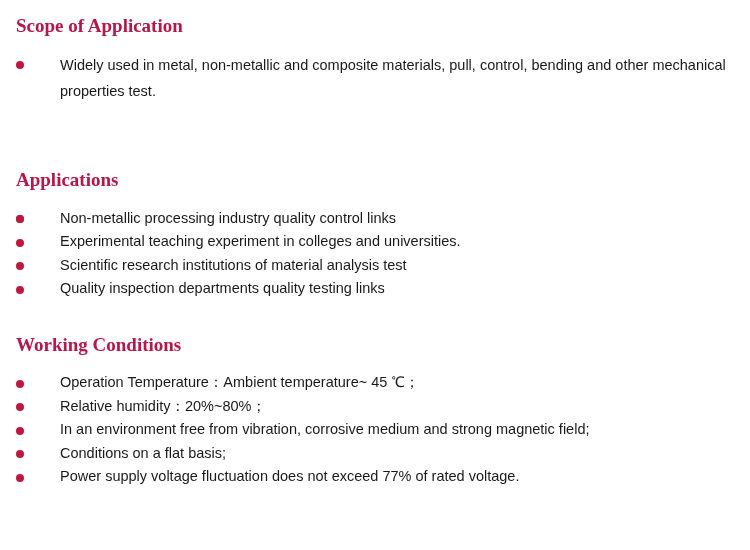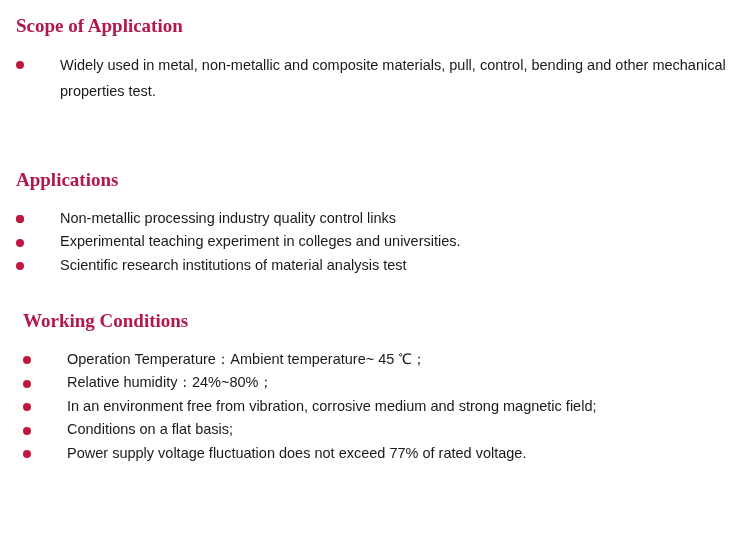--- a/index.html
+++ b/index.html
@@ -60,21 +60,21 @@
     display: block;
   }
   .sec-scope ul.bullets { margin-top: 14px; }
   .sec-scope ul.bullets li { line-height: 26px; padding-left: 44px; }
   .sec-scope ul.bullets li .bullet { top: 9px; }
 
   .sec-apps { margin-top: 64px; }
   .sec-apps ul.bullets { margin-top: 15px; }
   .sec-apps ul.bullets li { line-height: 23.5px; }
 
-  .sec-work { margin-top: 32px; margin-left: 7px; }
+  .sec-work { margin-top: 32px; }
   .sec-work ul.bullets { margin-top: 15px; }
   .sec-work ul.bullets li { line-height: 23.5px; }
 
   .txt { display: inline; }
 </style>
 </head>
 <body>
 
 <div class="page">
 
@@ -99,33 +99,37 @@
         <span class="txt">Non-metallic processing industry quality control links</span>
       </li>
       <li>
         <span class="bullet"></span>
         <span class="txt">Experimental teaching experiment in colleges and universities.</span>
       </li>
       <li>
         <span class="bullet"></span>
         <span class="txt">Scientific research institutions of material analysis test</span>
       </li>
+      <li>
+        <span class="bullet"></span>
+        <span class="txt">Quality inspection departments quality testing links</span>
+      </li>
     </ul>
   </div>
 
   <div class="section sec-work">
     <h2 class="section-title">Working Conditions</h2>
     <ul class="bullets">
       <li>
         <span class="bullet"></span>
         <span class="txt">Operation Temperature：Ambient temperature~ 45 ℃；</span>
       </li>
       <li>
         <span class="bullet"></span>
-        <span class="txt">Relative humidity：24%~80%；</span>
+        <span class="txt">Relative humidity：20%~80%；</span>
       </li>
       <li>
         <span class="bullet"></span>
         <span class="txt">In an environment free from vibration, corrosive medium and strong magnetic field;</span>
       </li>
       <li>
         <span class="bullet"></span>
         <span class="txt">Conditions on a flat basis;</span>
       </li>
       <li>

